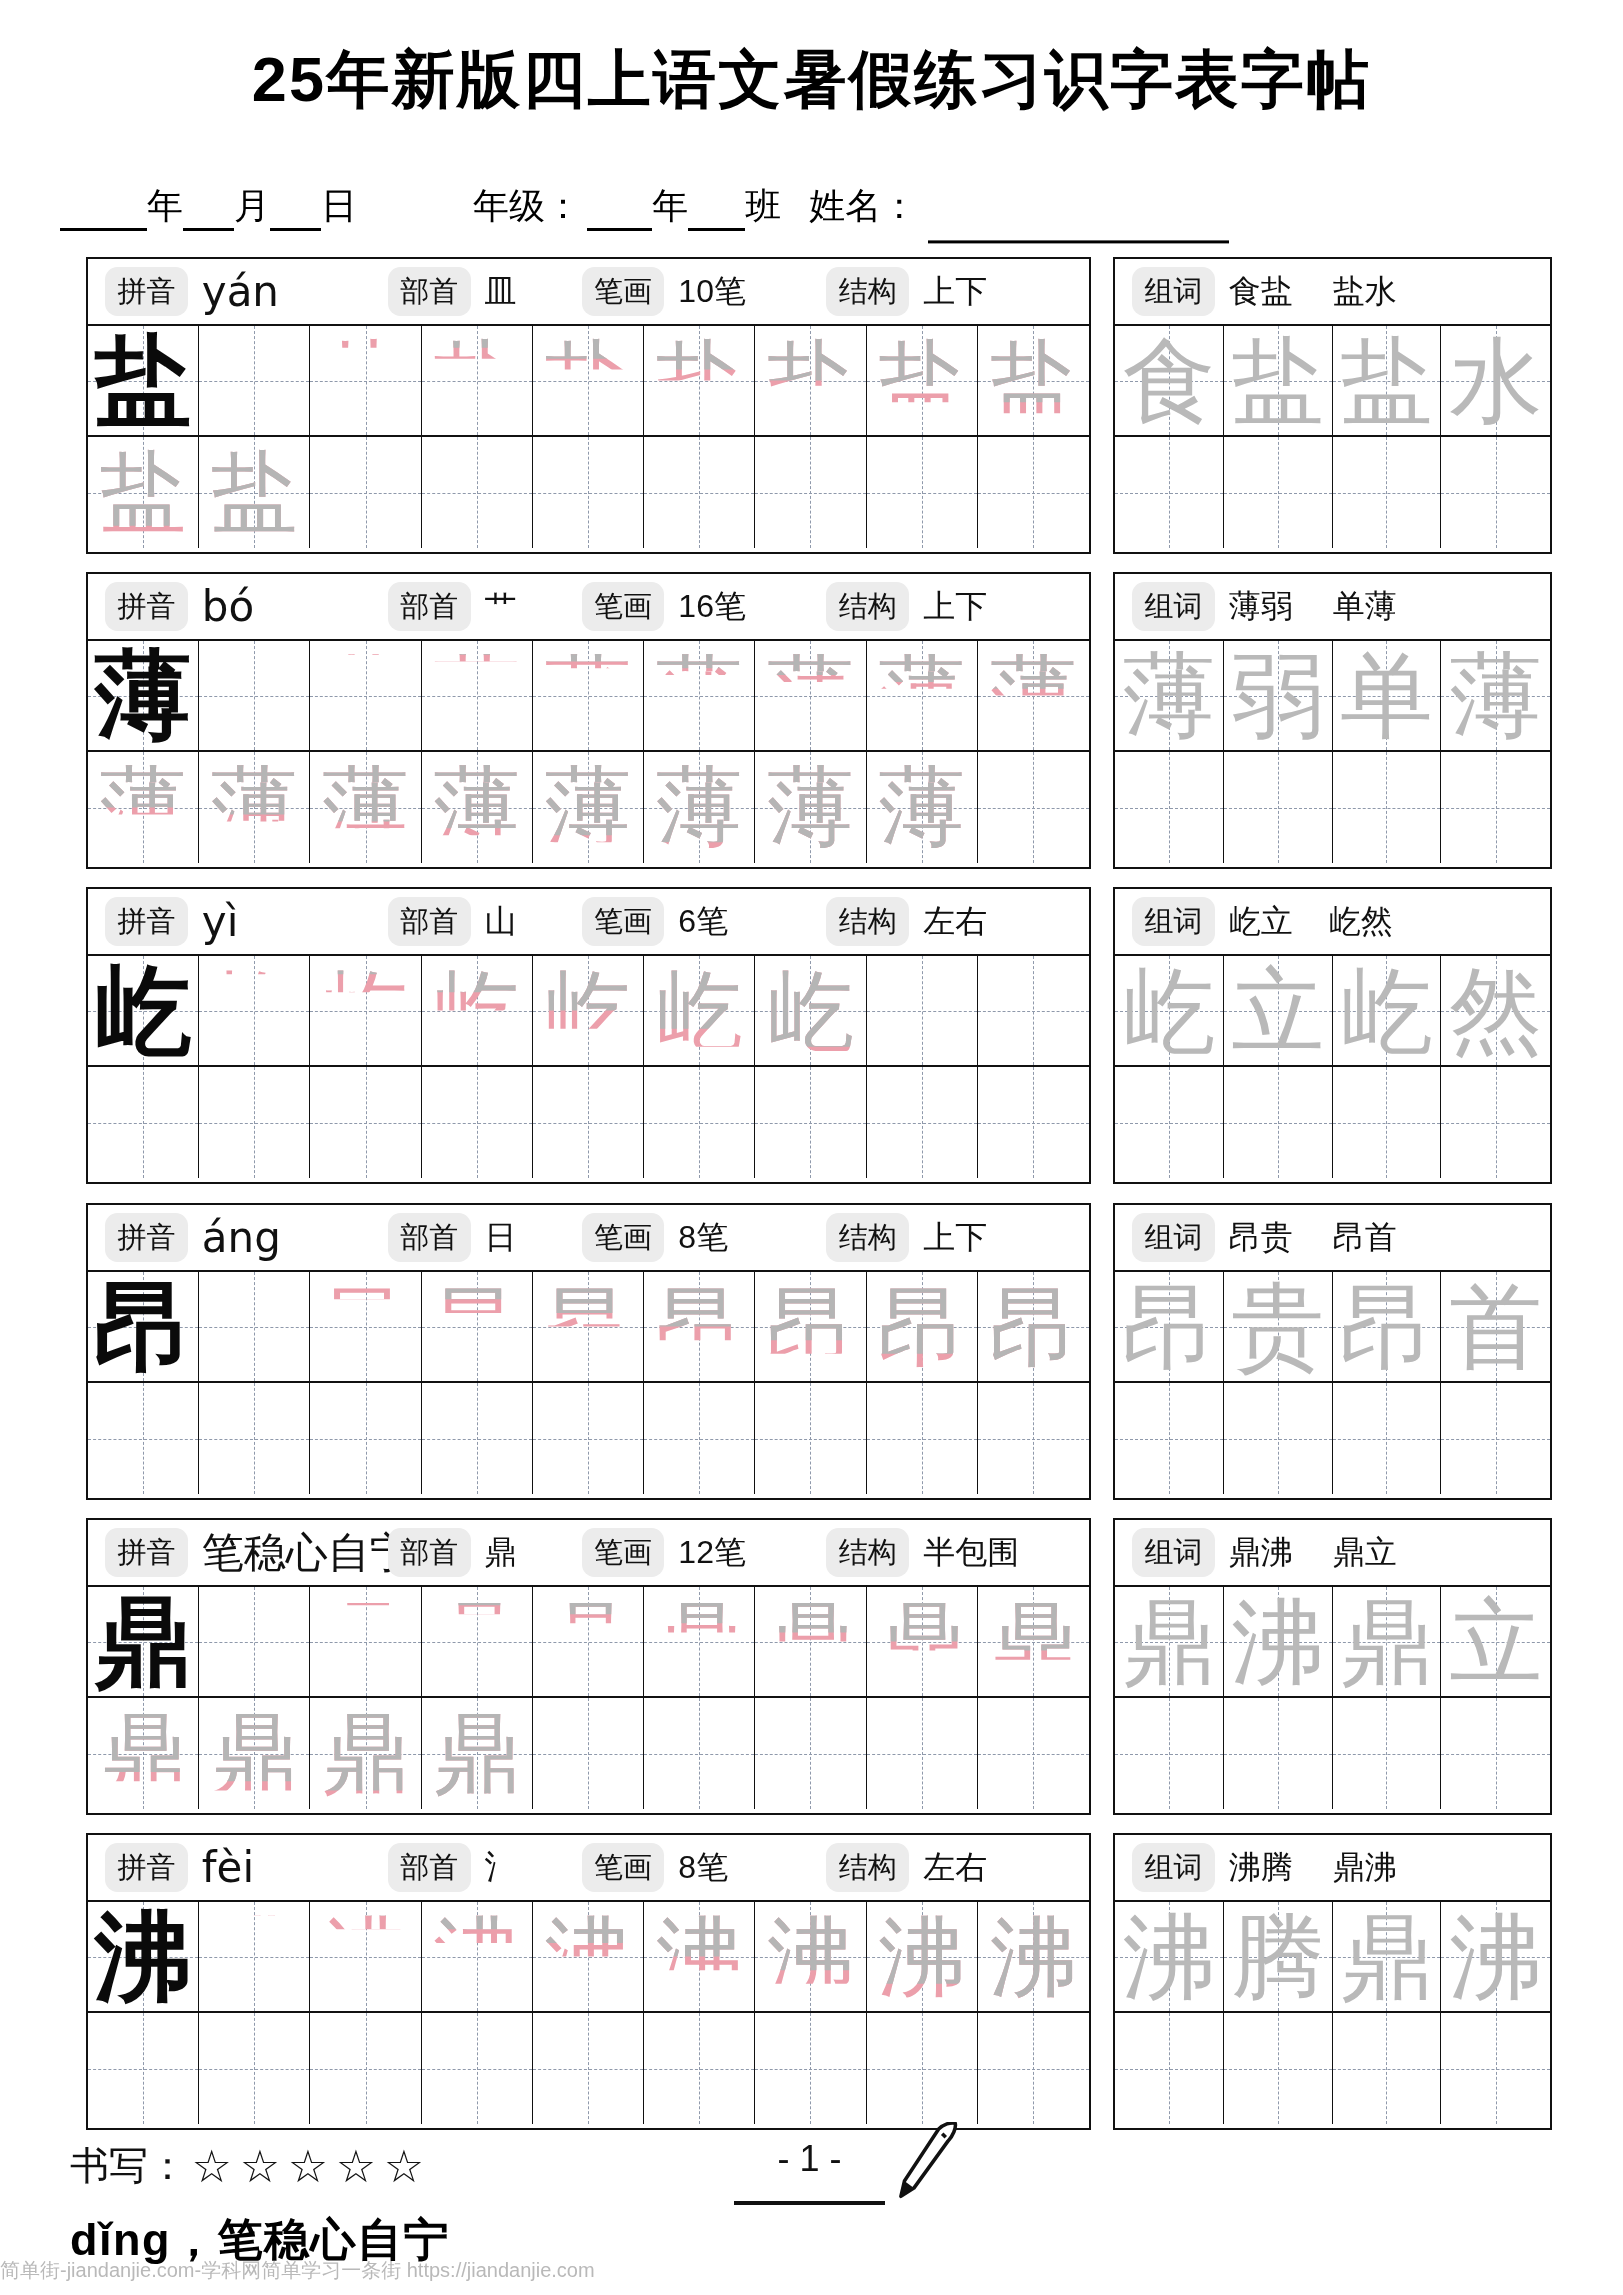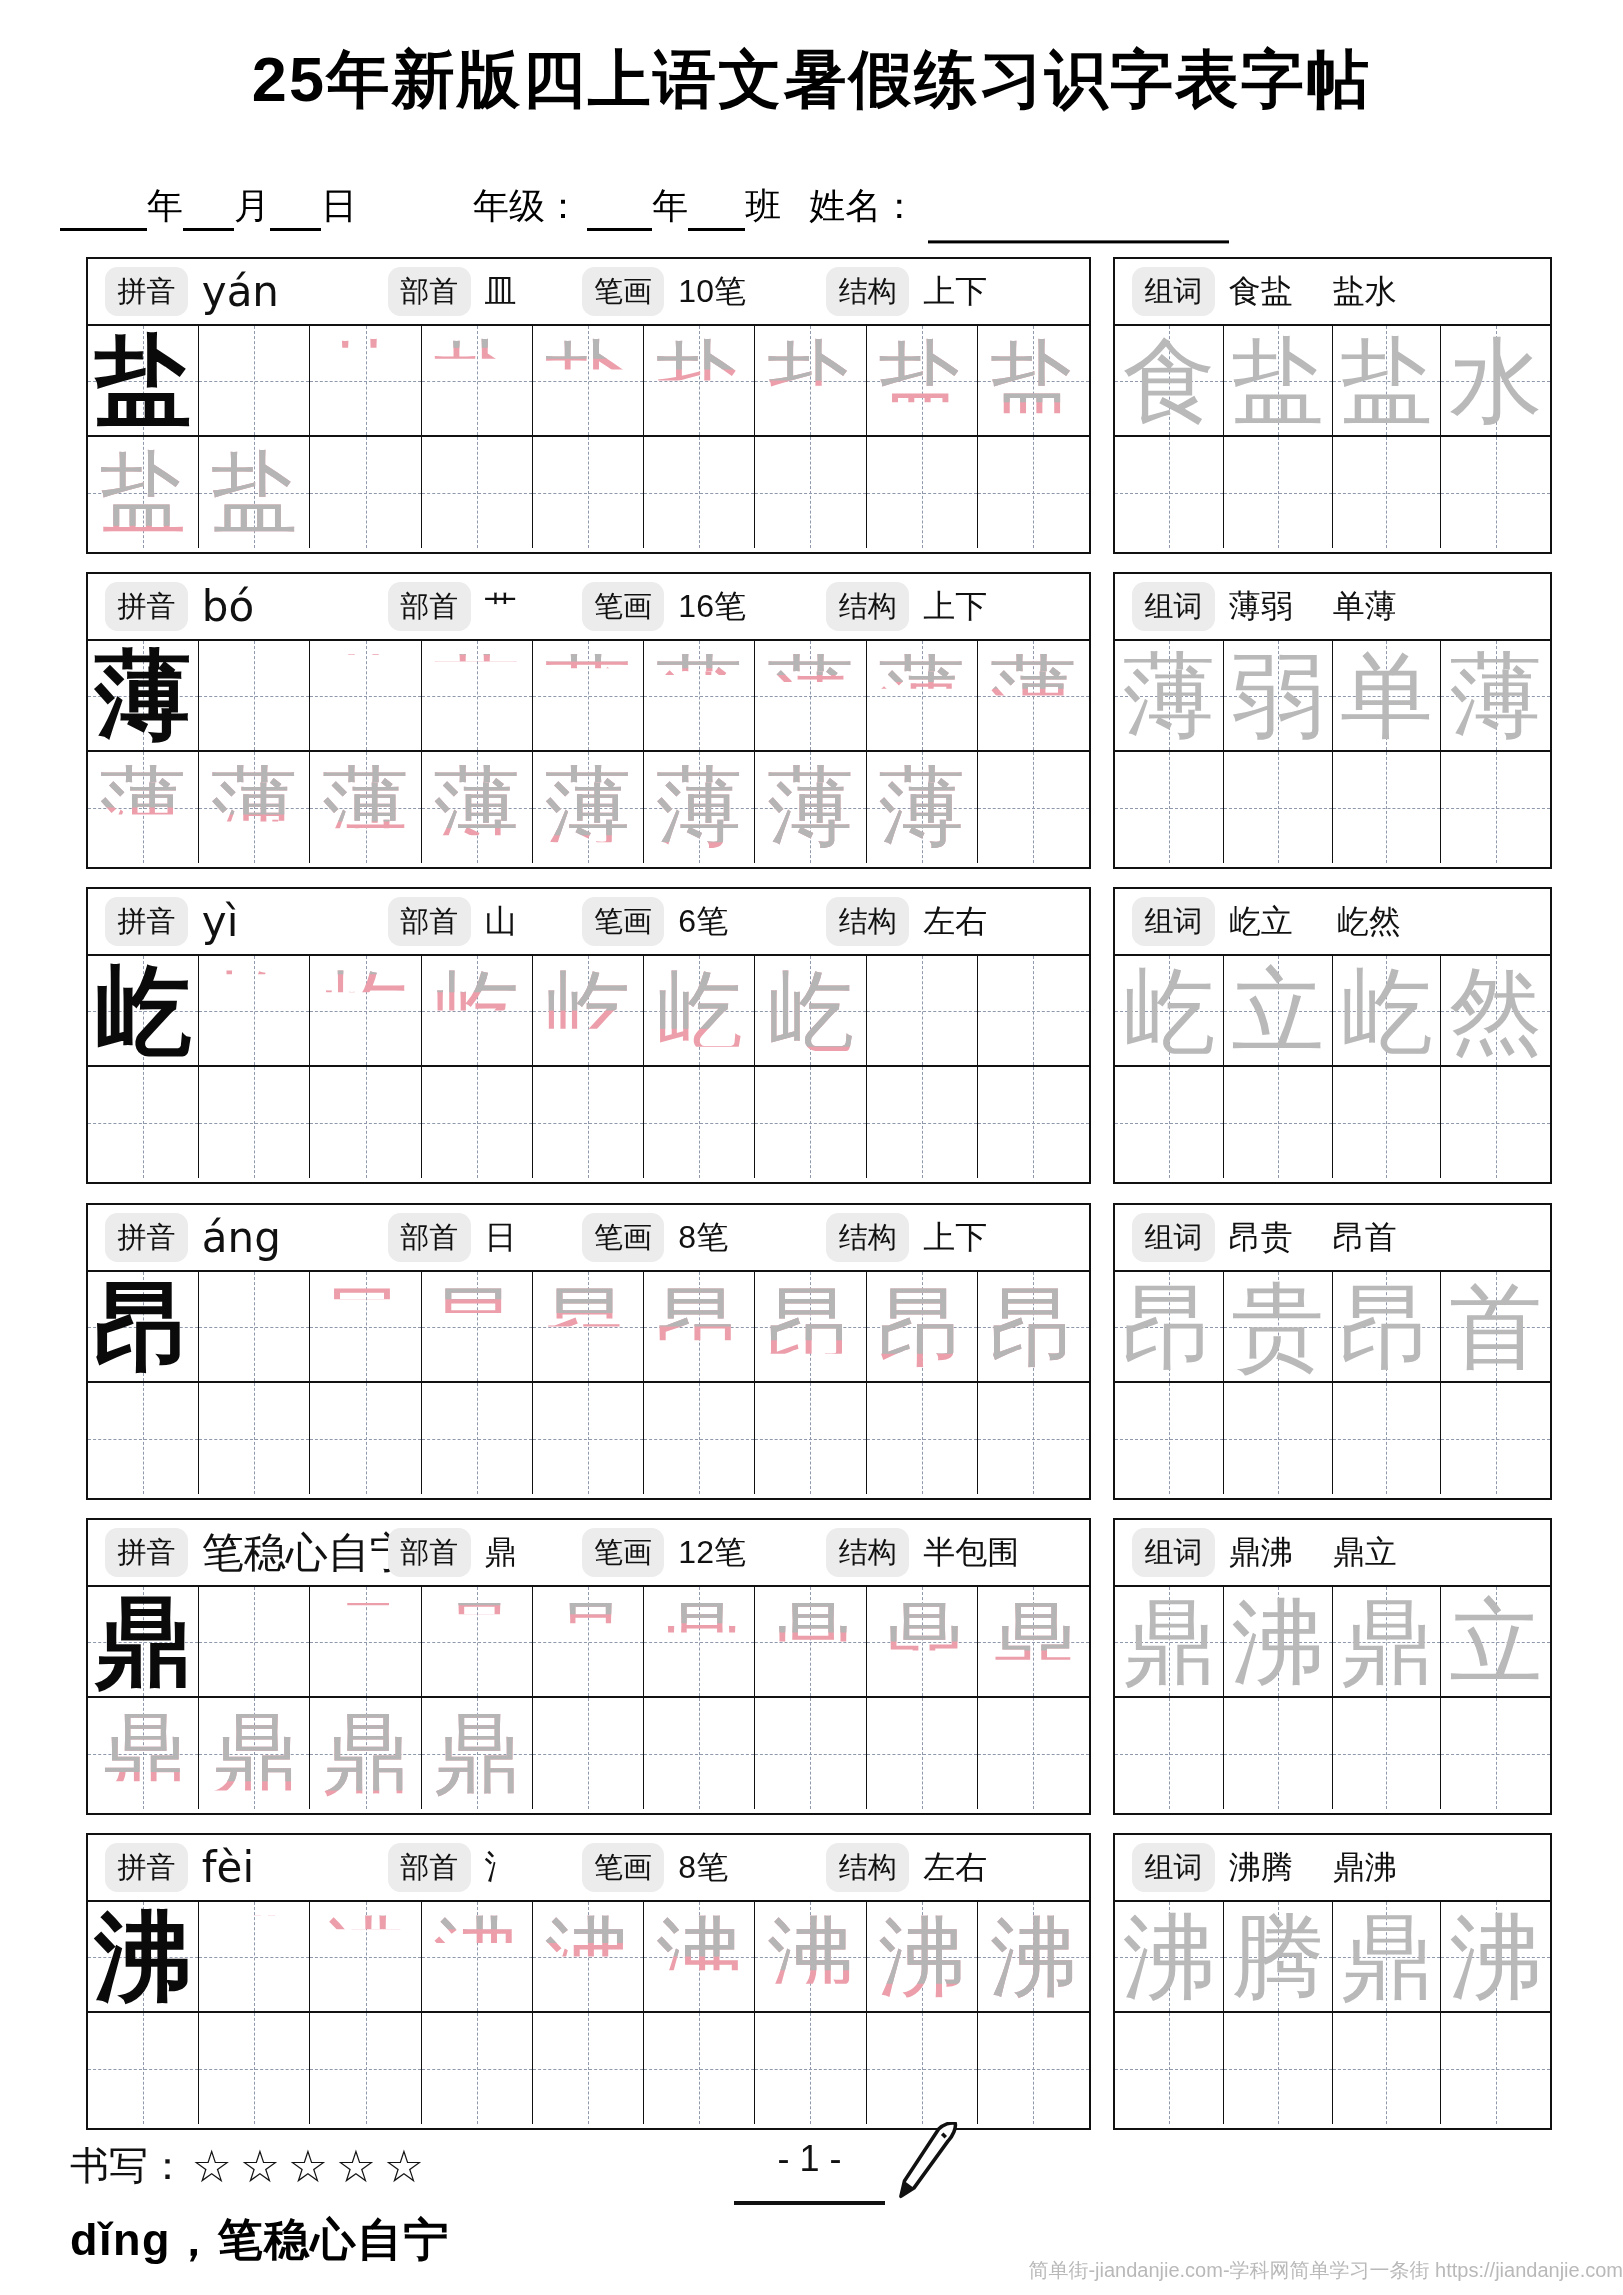--- a/index.html
+++ b/index.html
@@ -66,21 +66,21 @@
   .glyph.gray{color:#b5b5b5;font-size:87px;z-index:3;}
   .glyph.pink{color:#ec9fab;font-size:87px;z-index:2;}
   .glyph.trace{color:#b9b9b9;font-size:93px;}
   
   .f-writing{position:absolute;left:70px;top:2139px;font-size:39px;display:flex;align-items:center;}
   .f-stars{font-size:45px;letter-spacing:7.7px;margin-left:4.6px;color:#111;}
   .f-page{position:absolute;left:738px;top:2138px;width:143px;text-align:center;font-size:36px;}
   .f-page-line{position:absolute;left:734px;top:2201px;width:151px;border-top:4.6px solid #111;}
   .f-pencil{position:absolute;left:889px;top:2122px;}
   .f-slogan{position:absolute;left:70px;top:2210px;font-size:45px;font-weight:800;letter-spacing:1.5px;color:#000;}
-  .f-watermark{position:absolute;left:0;top:2257px;width:100%;text-align:right;font-size:20px;color:#b9b9b9;}
+  .f-watermark{position:absolute;left:0;top:2257px;width:100%;text-align:left;font-size:20px;color:#b9b9b9;}
 </style>
 </head>
 <body>
 
 <div class="title">25年新版四上语文暑假练习识字表字帖</div>
 
 <div class="dateline">
   <span class="ul w1"></span>
   <span>年</span>
   <span class="ul w2"></span>
@@ -343,21 +343,21 @@
         <div class="cell"></div>
         <div class="cell"></div>
         <div class="cell"></div>
         <div class="cell"></div>
         <div class="cell lastcol"></div>
       </div>
     </div>
     <div class="block right" style="top: 887px;">
       <div class="bh">
         <span class="badge">组词</span>
-        <span class="hval" style="margin-right: 30px;">屹立</span>
+        <span class="hval" style="margin-right: 22px;">屹立</span>
         <span class="hval" style="margin-right: 26px;">屹然</span>
       </div>
       <div class="grid g4">
         <div class="cell r1">
           <span class="glyph trace">屹</span>
         </div>
         <div class="cell r1">
           <span class="glyph trace">立</span>
         </div>
         <div class="cell r1">

